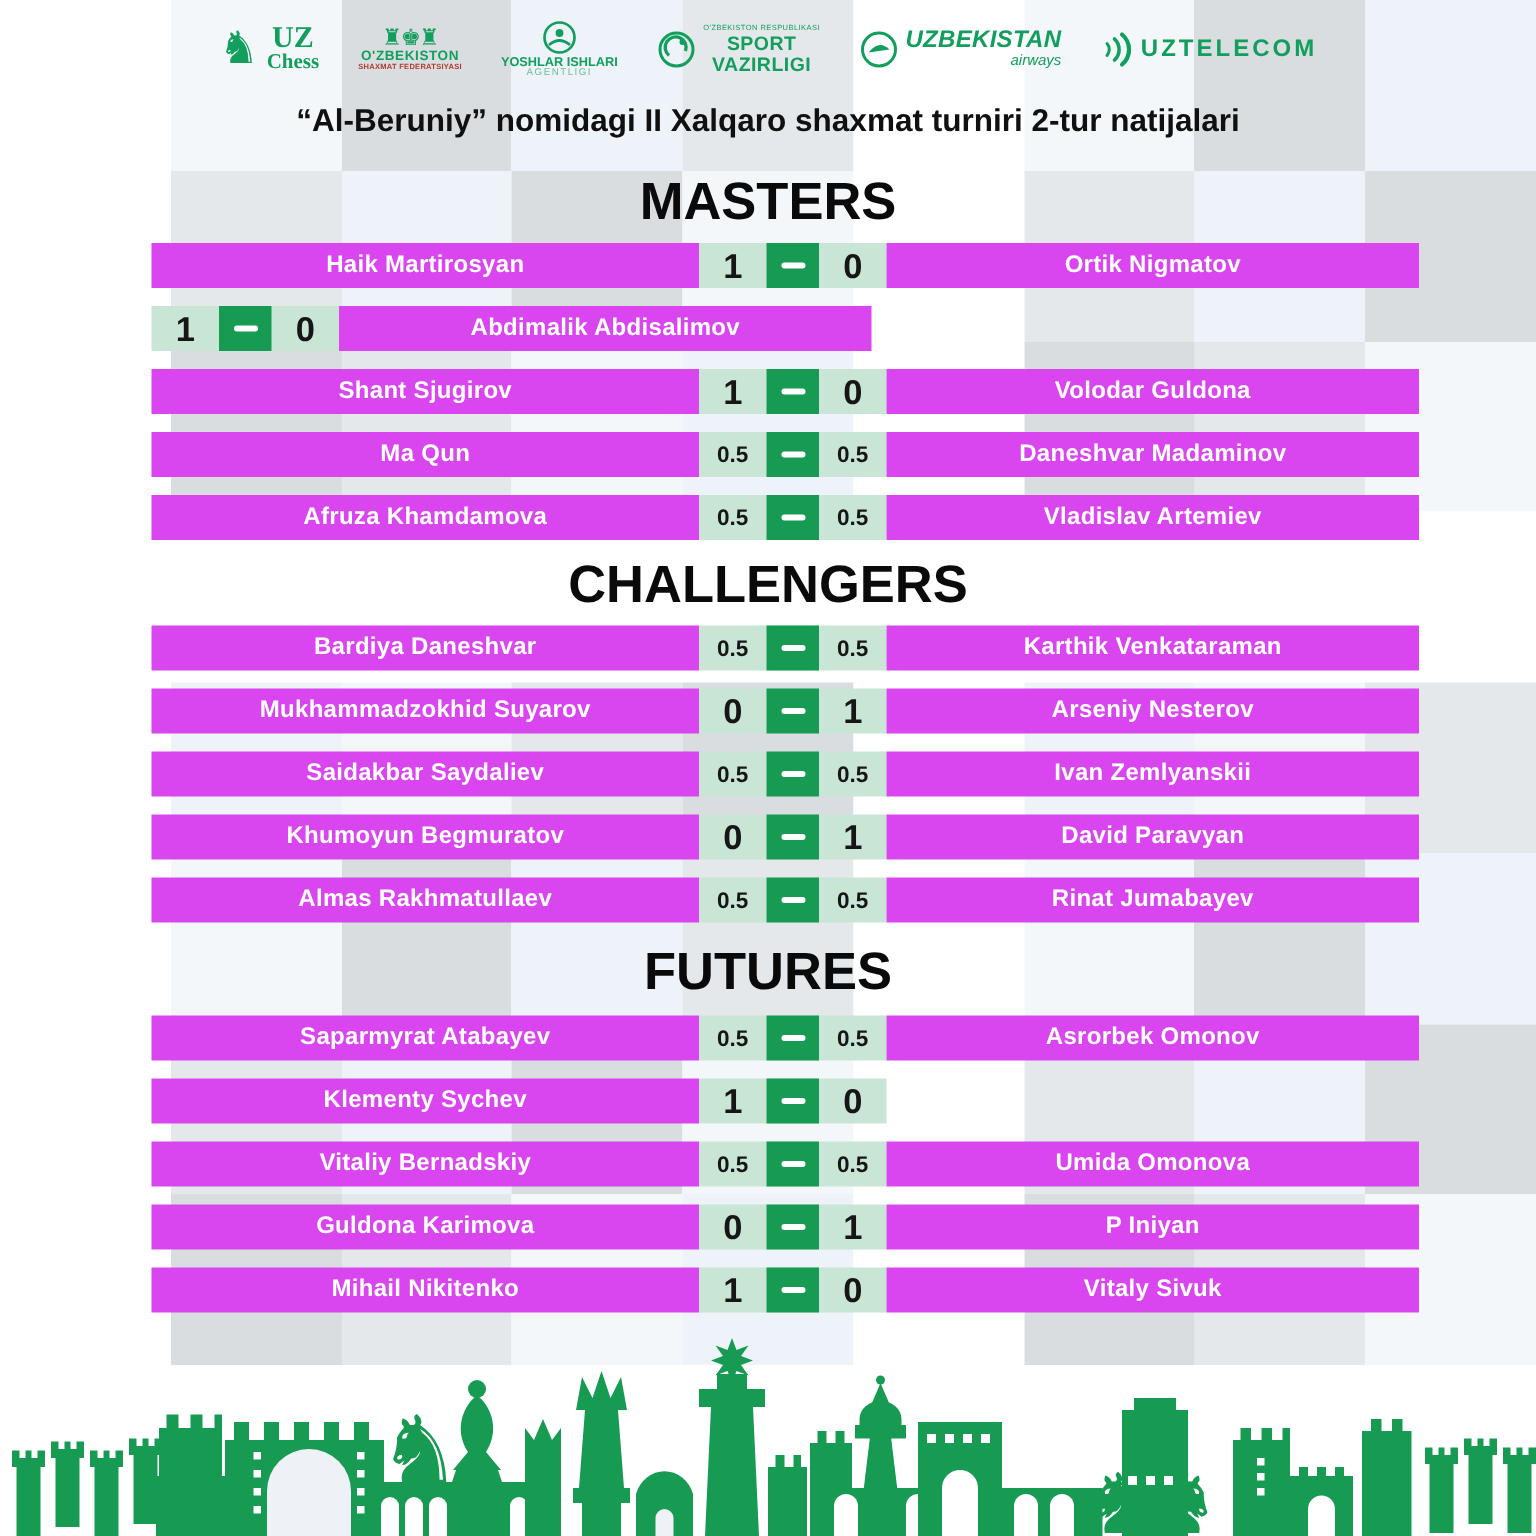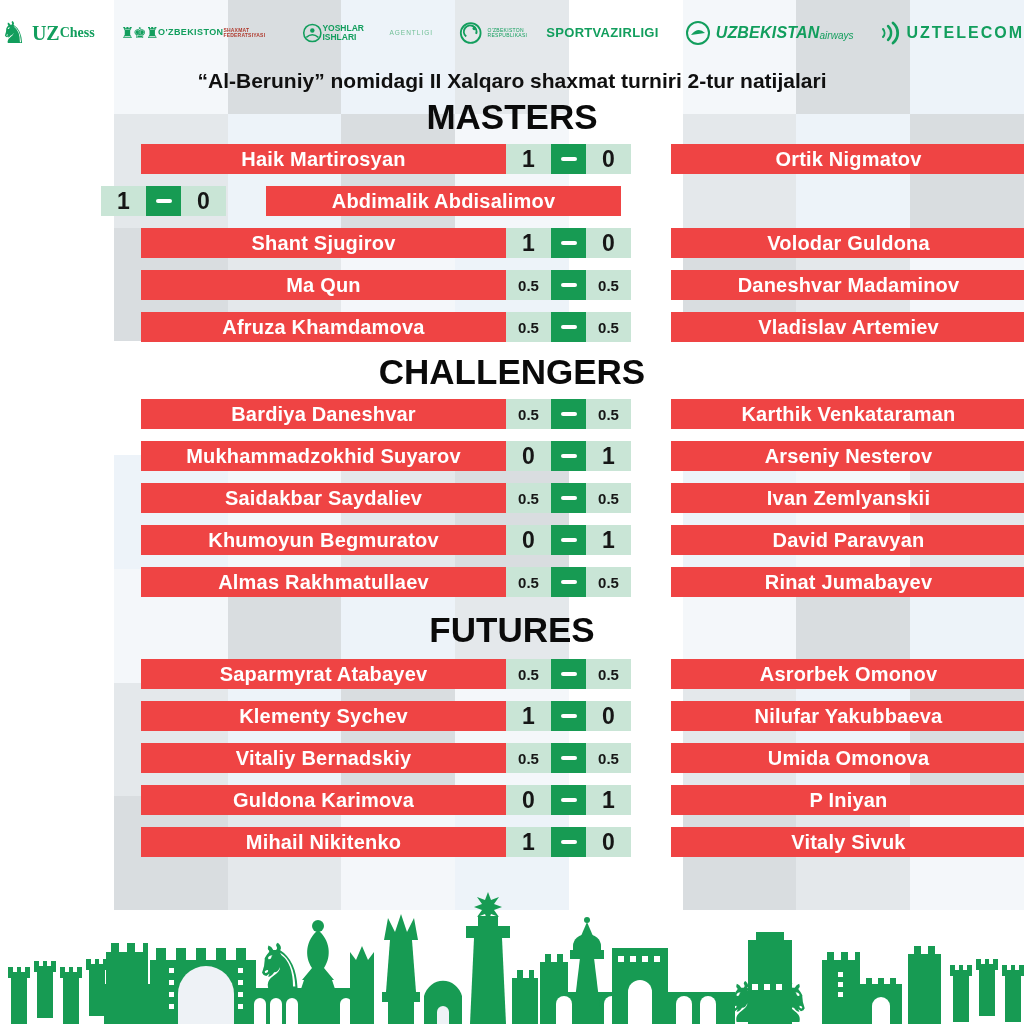--- a/index.html
+++ b/index.html
@@ -8,50 +8,50 @@
   .canvas{position:relative;width:1024px;height:1024px;overflow:hidden;}
   
   #checkerboard{position:absolute;inset:0;display:grid;z-index:0;
     grid-template-columns:repeat(9,1fr);grid-template-rows:repeat(9,1fr);}
   .content{position:relative;z-index:2;}
 
   
   .logos{display:flex;justify-content:center;align-items:center;gap:26px;
          padding-top:9px;height:48px;color:#129e5d;}
   .logo{display:flex;align-items:center;gap:5px;color:#129e5d;}
-  .logo .col{display:flex;flex-direction:row;align-items:center;line-height:1.05;}
+  .logo .col{display:flex;flex-direction:column;align-items:center;line-height:1.05;}
   .chess-glyph{font-family:"DejaVu Sans",sans-serif;font-size:30px;line-height:1;}
   .sm-glyphs{font-family:"DejaVu Sans",sans-serif;font-size:15px;letter-spacing:-1px;line-height:1;}
   .uz-big{font-family:"Liberation Serif",serif;font-weight:700;font-size:20px;line-height:.95;}
   .uz-sub{font-family:"Liberation Serif",serif;font-weight:700;font-size:14px;}
   .fed-line1{font-weight:700;font-size:9px;letter-spacing:.4px;}
   .fed-line2{font-weight:700;font-size:5px;color:#b03a2e;letter-spacing:.2px;}
   .yosh-line1{font-weight:700;font-size:8.5px;}
   .yosh-line2{font-weight:400;font-size:6.5px;color:#6fbf95;letter-spacing:1px;}
   .sport-col{align-items:center;}
   .sport-line0{font-weight:400;font-size:5px;letter-spacing:.3px;}
   .sport-line1,.sport-line2{font-weight:700;font-size:13px;letter-spacing:.3px;}
   .air-col{align-items:flex-start !important;}
   .air-line1{font-weight:700;font-style:italic;font-size:16px;letter-spacing:.2px;}
   .air-line2{font-style:italic;font-size:10px;align-self:flex-end;}
   .tel-line1{font-weight:700;font-size:16px;letter-spacing:2px;}
 
   
   .title{text-align:center;font-weight:700;font-size:21px;color:#101010;margin-top:12px;}
   .heading{text-align:center;font-weight:700;font-size:35px;line-height:1;color:#0a0a0a;}
-  #sec0 .heading{margin:6px 0 10px;}
+  #sec0 .heading{margin:24px 0 10px;}
   #sec1 .heading{margin:9px 0 10px;}
   #sec2 .heading{margin:15px 0 12px;}
 
   
   .rows{width:845px;margin-left:101px;}
   .row{display:flex;height:30px;margin-bottom:12px;}
-  .name{background:#ef4444;color:#fff;font-weight:700;font-size:20px;
+  .name{background:#d946ef;color:#fff;font-weight:700;font-size:16px;
         display:flex;align-items:center;justify-content:center;
-        white-space:nowrap;letter-spacing:.2px;margin-left:40px;}
+        white-space:nowrap;letter-spacing:.2px;}
   .name.left{flex:0 0 365px;}
   .name.right{flex:0 0 355px;}
   .scorebox{flex:0 0 125px;display:flex;background:#c9e5d6;}
   .score{width:45px;display:flex;align-items:center;justify-content:center;
          font-weight:700;font-size:23px;color:#161616;}
   .score.half{font-size:15px;}
   .dash{width:35px;background:#179b53;display:flex;align-items:center;justify-content:center;}
   .dash i{display:block;width:16px;height:4px;background:#fff;border-radius:2px;}
 
   
@@ -352,21 +352,20 @@
           </div>
           <div class="row">
             <div class="name left">Klementy Sychev</div>
             <div class="scorebox">
               <div class="score">1</div>
               <div class="dash">
                 <i></i>
               </div>
               <div class="score">0</div>
             </div>
-            <div class="name right">Nilufar Yakubbaeva</div>
           </div>
           <div class="row">
             <div class="name left">Vitaliy Bernadskiy</div>
             <div class="scorebox">
               <div class="score half">0.5</div>
               <div class="dash">
                 <i></i>
               </div>
               <div class="score half">0.5</div>
             </div>

